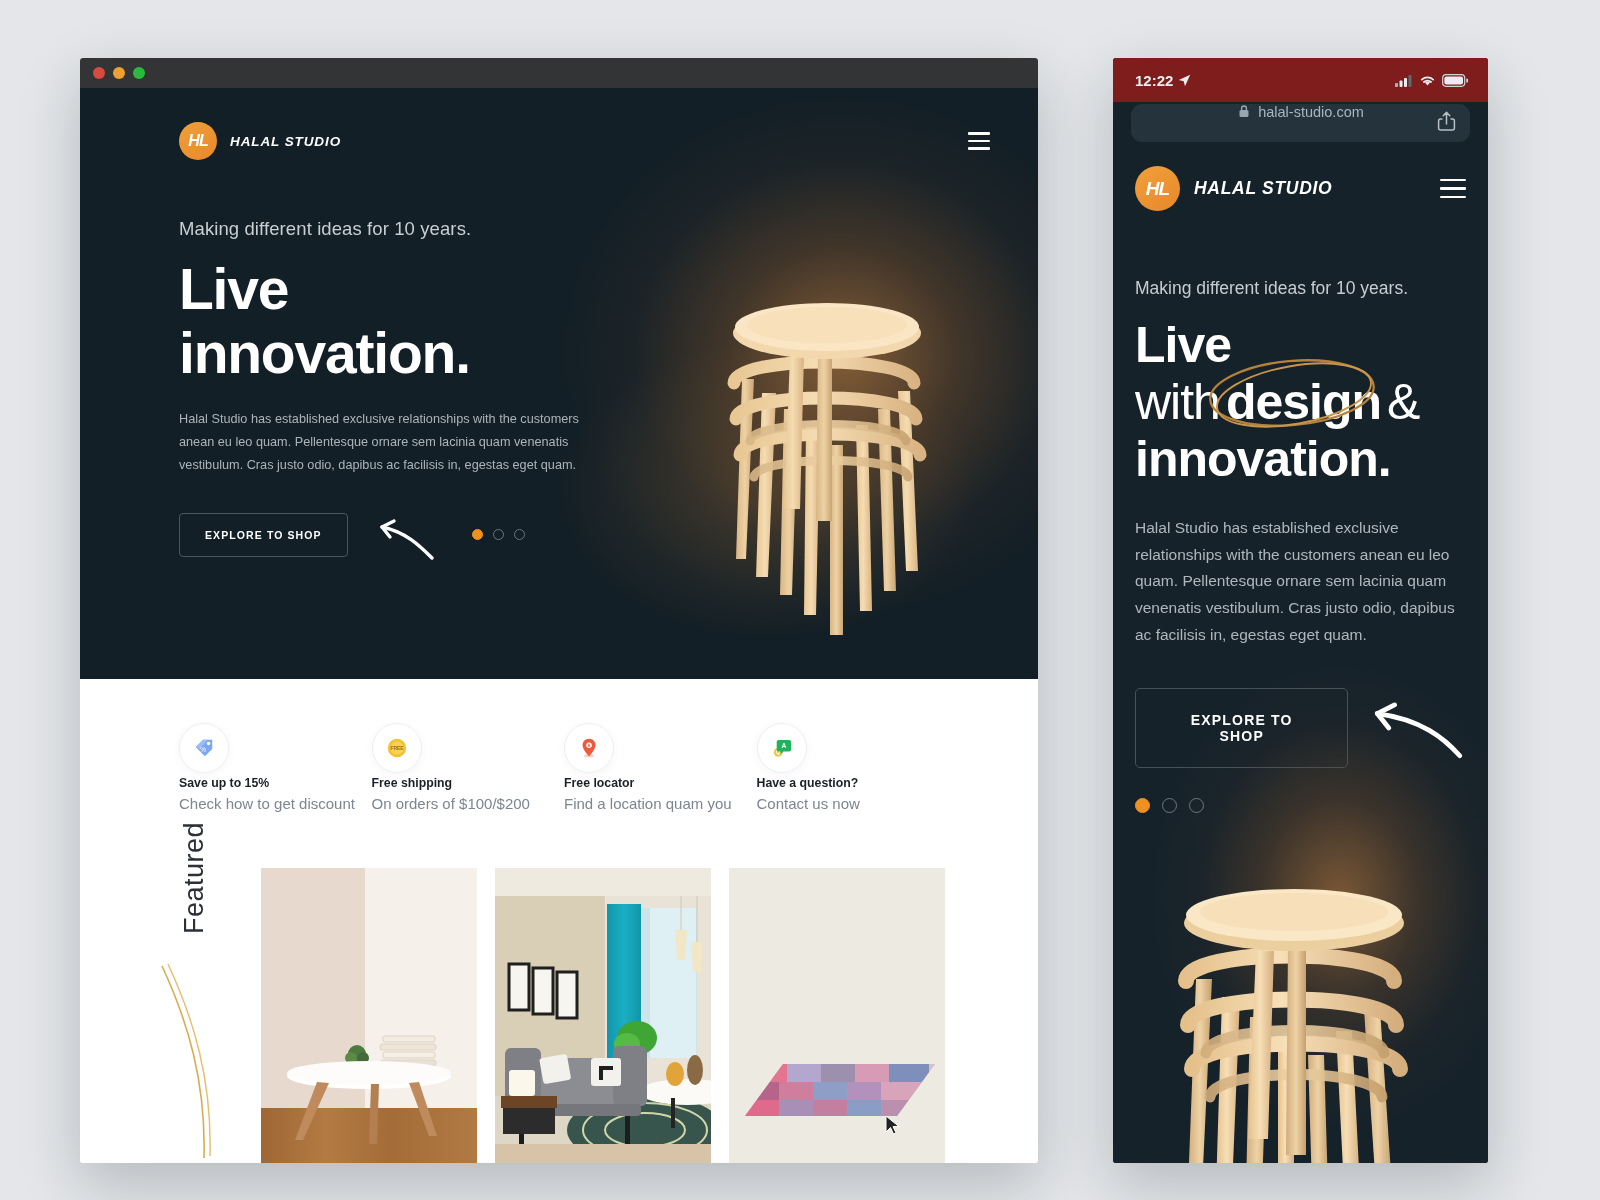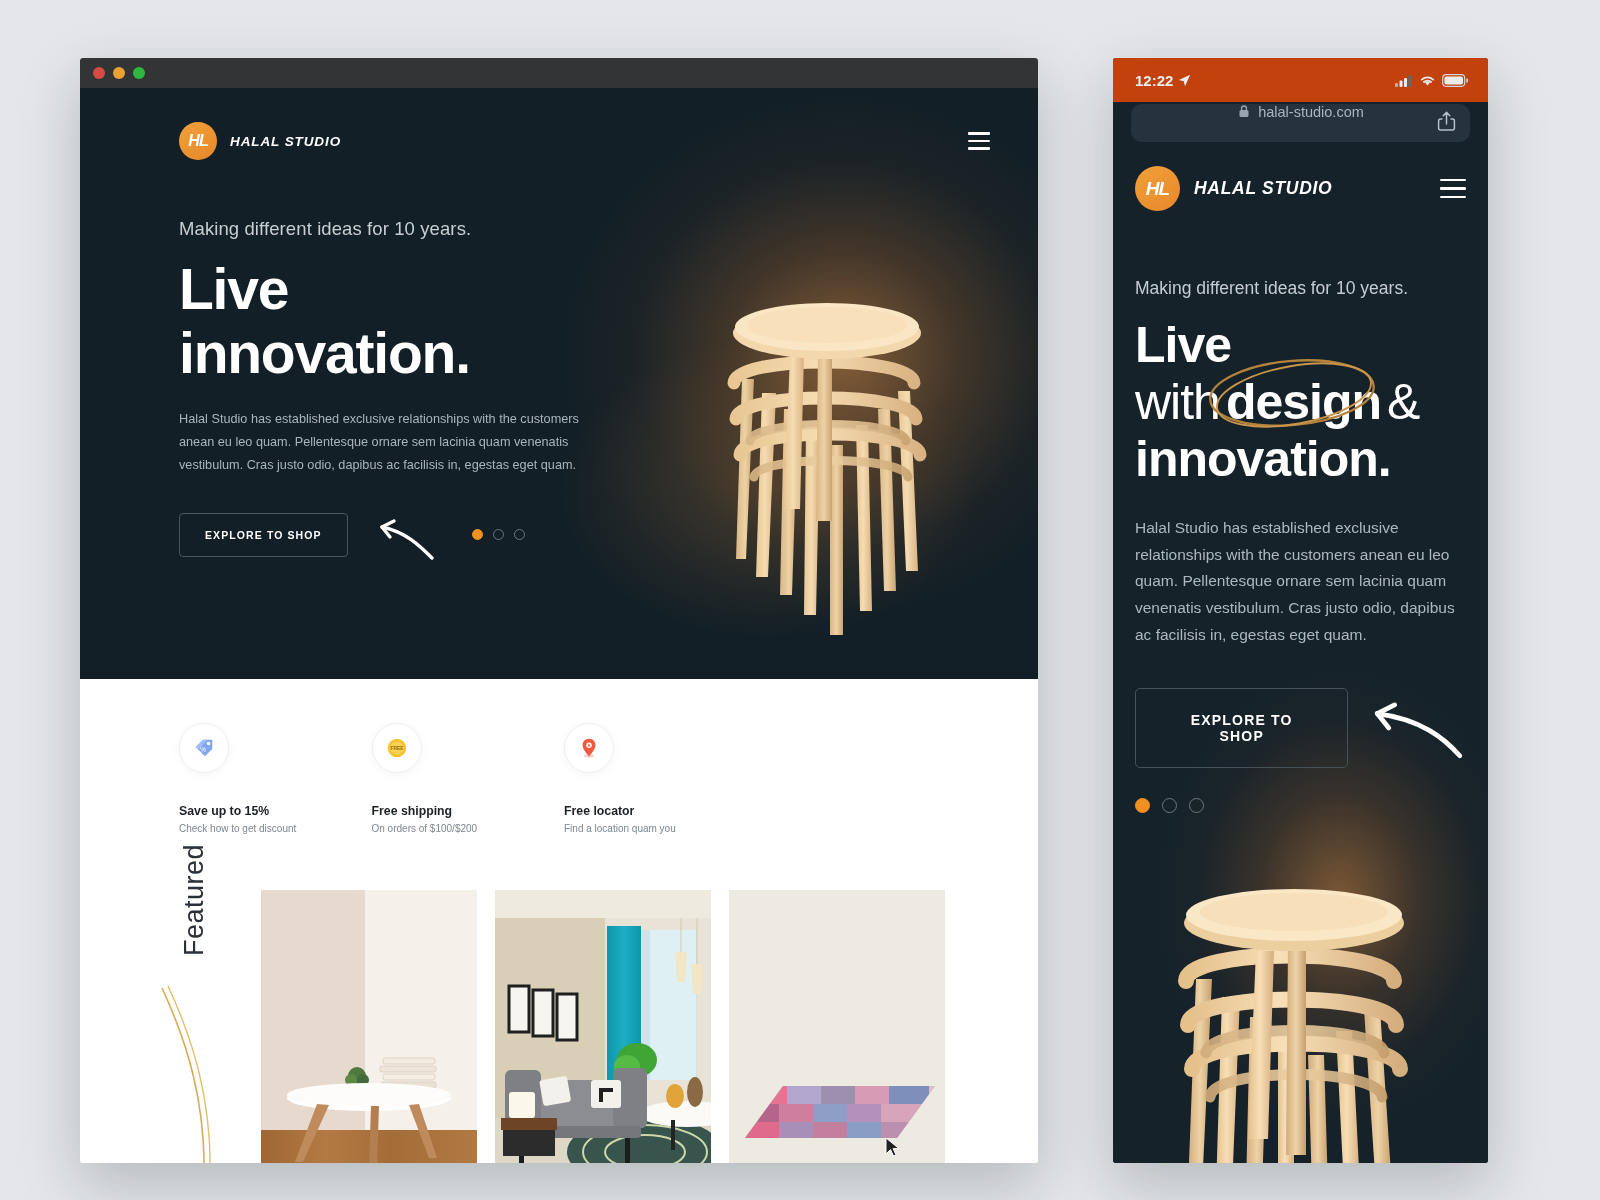--- a/index.html
+++ b/index.html
@@ -127,23 +127,23 @@
     background: #fff; padding: 44px 99px 0;
     display: grid; grid-template-columns: repeat(4, 1fr); column-gap: 10px;
   }
   .feat-icon {
     width: 50px; height: 50px; border-radius: 50%;
     border: 1px solid #edeff3; background: #fff;
     display: flex; align-items: center; justify-content: center;
     box-shadow: 0 2px 8px rgba(60,70,90,.05);
   }
   .feat-title {
-    margin: 31px 0 5px; font-size: 12.3px; font-weight: 700; color: #1b2127;
-  }
-  .feat-sub { margin: 0; font-size: 10px; color: #7c8690; }
+    margin: 3px 0 5px; font-size: 12.3px; font-weight: 700; color: #1b2127;
+  }
+  .feat-sub { margin: 0; font-size: 15px; color: #7c8690; }
 
   
   .featured {
     background: #fff; padding: 56px 99px 0;
     position: relative; display: flex; gap: 18px;
   }
   .featured-label {
     position: absolute; left: 99px; top: 10px;
     width: 52px; height: 280px;
   }
@@ -166,21 +166,21 @@
     width: 375px; height: 1105px;
     background: #16222a;
     overflow: hidden;
     box-shadow: 0 22px 60px rgba(20,30,40,.22);
     border-radius: 3px;
   }
   .statusbar {
     height: 44px; display: flex; align-items: center; justify-content: space-between;
     padding: 0 20px 0 22px; color: #e9edf0;
     font-size: 15px; font-weight: 600;
-    background: #c2410c;
+    background: #7f1d1d;
   }
   .sb-left { display: flex; align-items: center; gap: 5px; }
   .sb-right { display: flex; align-items: center; gap: 6px; }
   .urlbar {
     margin: 2px 18px 10px; height: 38px; border-radius: 11px;
     background: #25333c;
     display: flex; justify-content: center;
     position: relative;
   }
   .url-text { color: #a9b5bd; font-size: 14.5px; }
@@ -371,20 +371,32 @@
             <ellipse cx="12" cy="20.5" rx="5.5" ry="1.8" fill="#f7b8ae" opacity=".7"></ellipse>
             <path d="M12 2 C8 2 5 5 5 9 c0 5 7 12 7 12 s7-7 7-12 c0-4-3-7-7-7Z" fill="#ef5a3c"></path>
             <circle cx="12" cy="9" r="3" fill="#fff"></circle>
             <path d="M10.5 10.3 L12 6.8 L13.5 10.3 Z" fill="#ef5a3c"></path>
           </svg>
         </div>
         <p class="feat-title">Free locator</p>
         <p class="feat-sub">Find a location quam you</p>
       </div>
 
+      <div>
+        <div class="feat-icon">
+          <svg width="23" height="23" viewBox="0 0 24 24">
+            <circle cx="8.5" cy="16" r="4.6" fill="#efc84b"></circle>
+            <text x="8.5" y="18" font-size="5.6" fill="#fff" font-family="Liberation Sans" font-weight="bold" text-anchor="middle">Q</text>
+            <path d="M9 3 H20 a2 2 0 0 1 2 2 v8 a2 2 0 0 1 -2 2 H14 l-3 3 v-3 H9 a2 2 0 0 1 -2 -2 V5 a2 2 0 0 1 2 -2Z" fill="#1fb45c"></path>
+            <text x="14.5" y="11.3" font-size="7" fill="#fff" font-family="Liberation Sans" font-weight="bold" text-anchor="middle">A</text>
+          </svg>
+        </div>
+        <p class="feat-title">Have a question?</p>
+        <p class="feat-sub">Contact us now</p>
+      </div>
     </div>
 
     <div class="featured">
       <div class="featured-label">
         <span class="vtext">Featured</span>
       </div>
       <svg class="fcurve" viewBox="0 0 70 200">
         <path d="M4 4 C30 60, 48 120, 46 196" fill="none" stroke="#d9ab55" stroke-width="1.6"></path>
         <path d="M10 2 C36 58, 54 118, 52 194" fill="none" stroke="#e6bd6e" stroke-width="1.4"></path>
       </svg>

